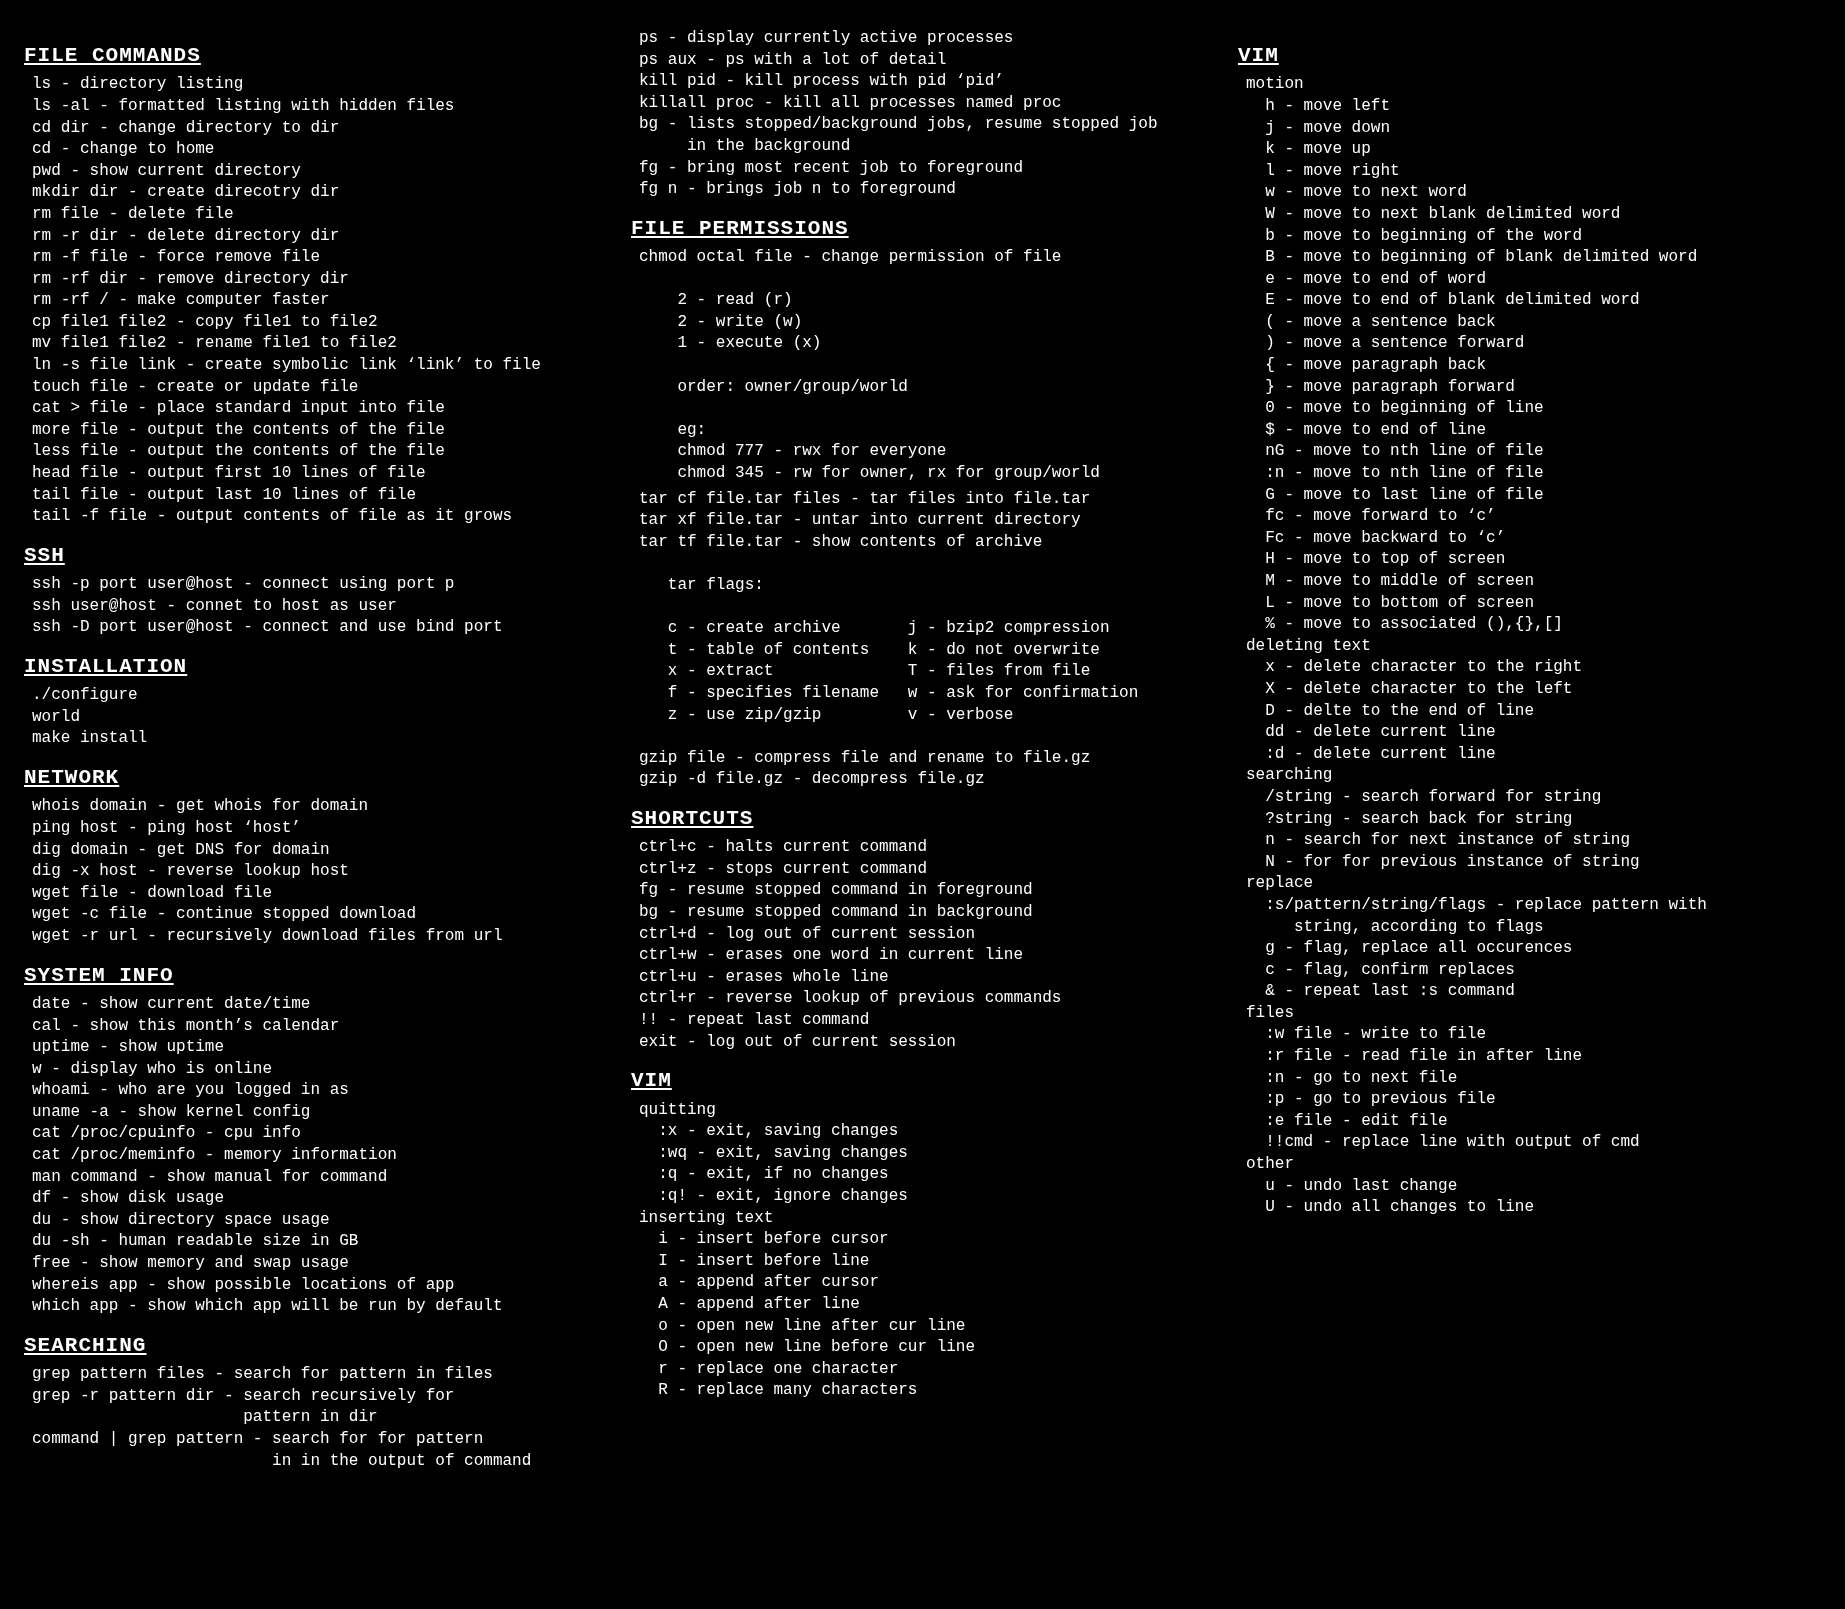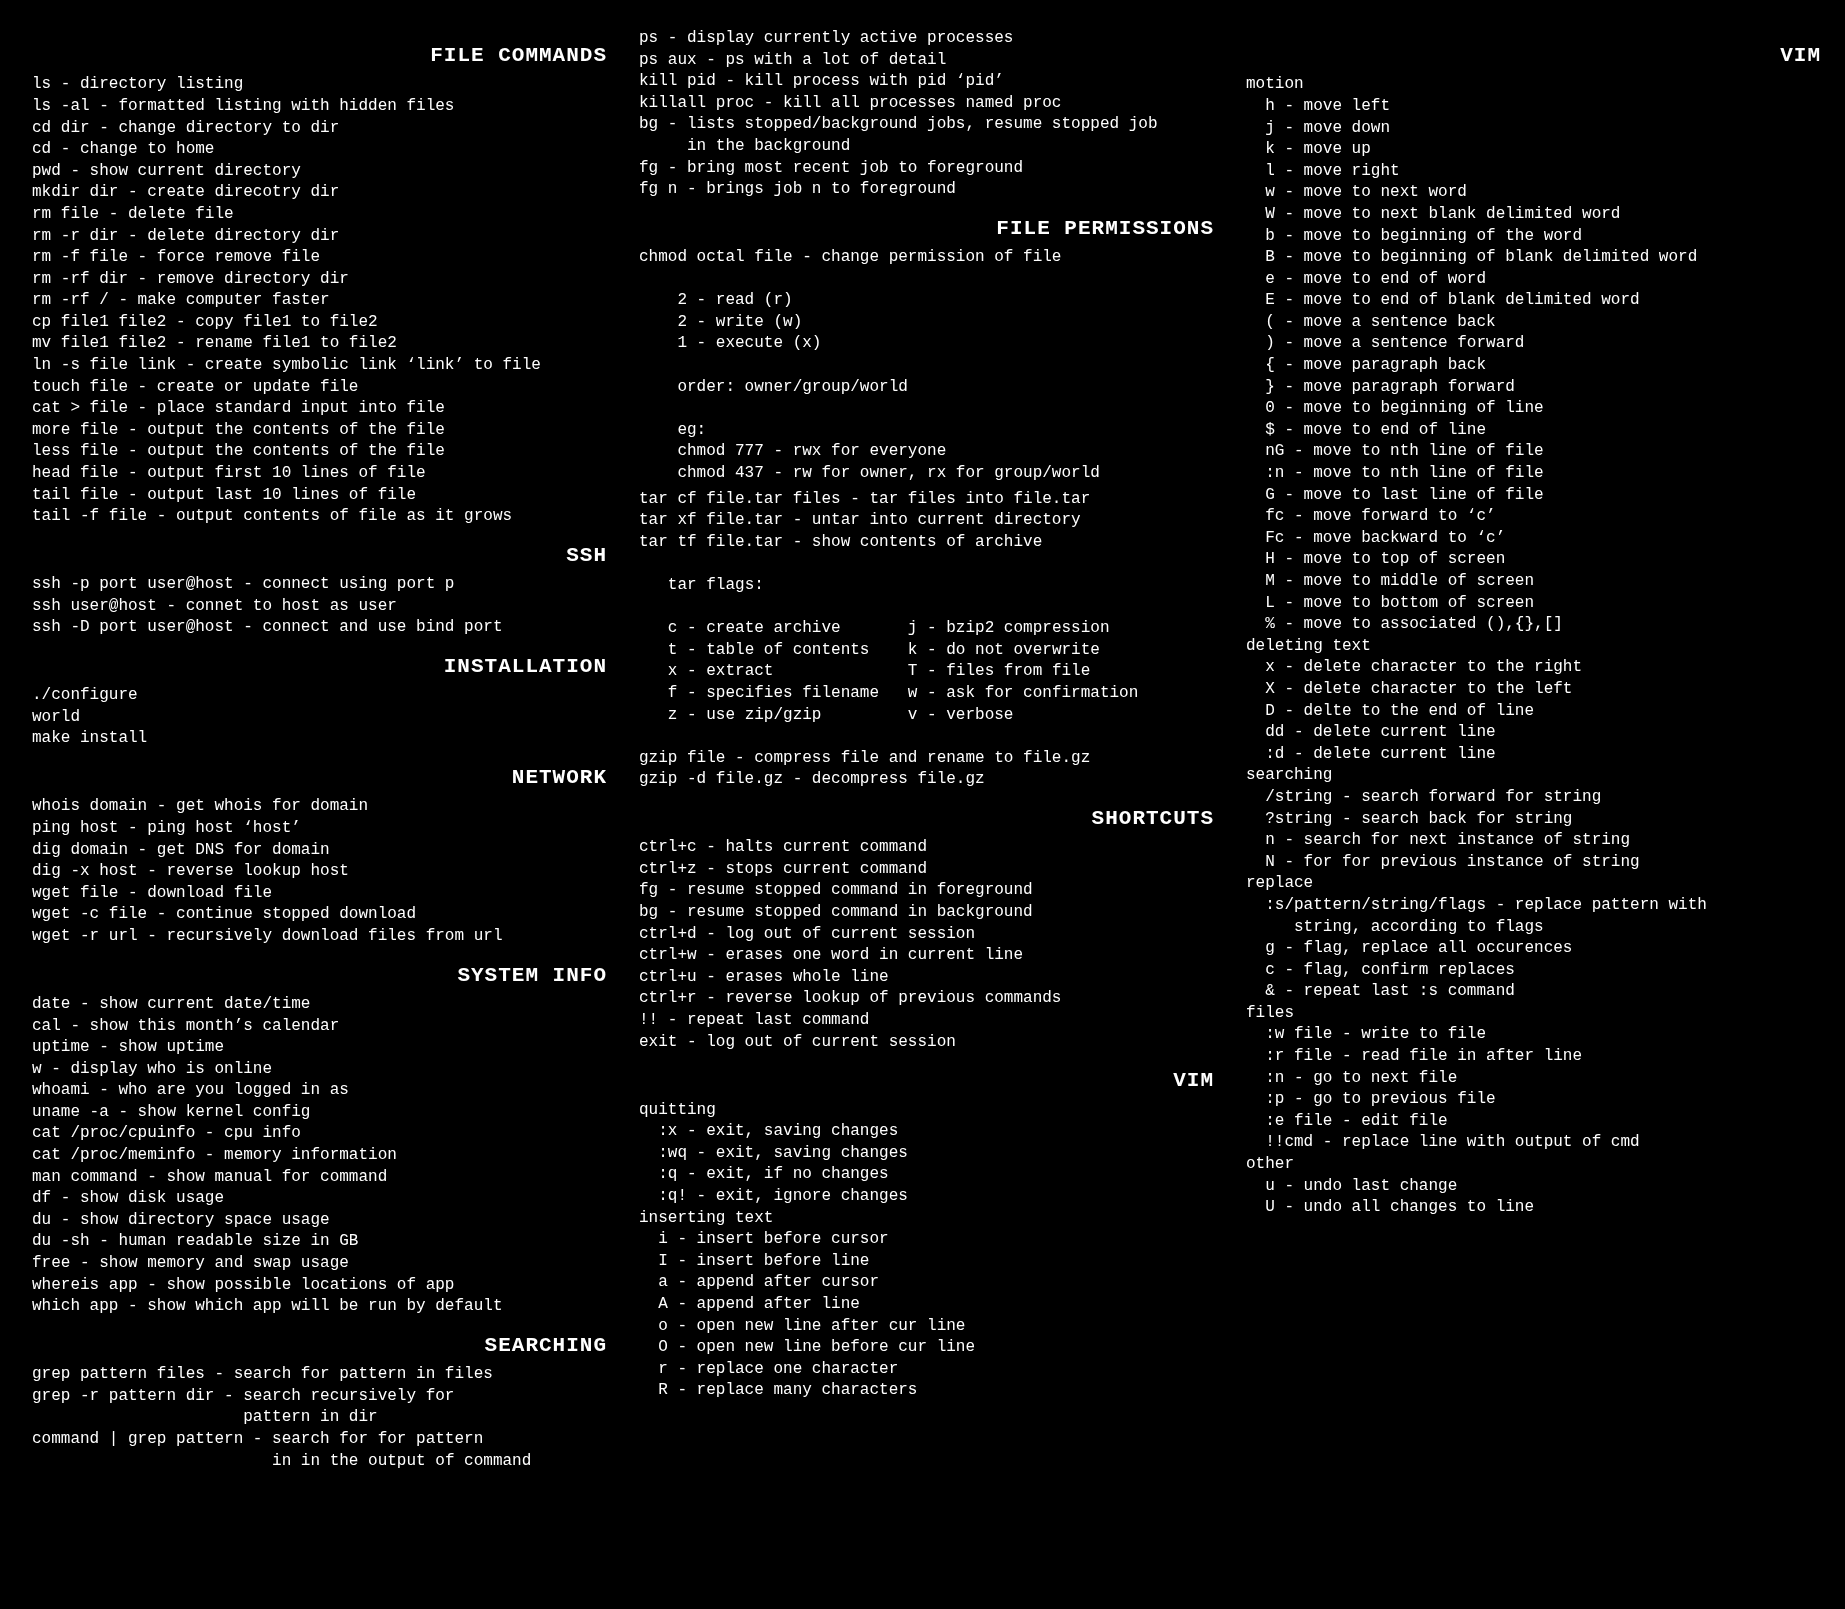--- a/index.html
+++ b/index.html
@@ -17,22 +17,22 @@
     gap: 24px;
   }
   .col {
     flex: 1;
     min-width: 0;
   }
   h2.section-heading {
     margin: 14px 0 4px 0;
     font-size: 21px;
     font-weight: bold;
+    text-decoration: underline;
     letter-spacing: 1px;
-    text-align: right;
   }
   .lines {
     white-space: pre;
     margin: 0 0 4px 8px;
   }
   .lines div {
     white-space: pre-wrap;
   }
 </style>
 </head>
@@ -49,21 +49,21 @@
       <h2 class="section-heading">NETWORK</h2>
       <div class="lines"><div>whois domain - get whois for domain</div><div>ping host - ping host ‘host’</div><div>dig domain - get DNS for domain</div><div>dig -x host - reverse lookup host</div><div>wget file - download file</div><div>wget -c file - continue stopped download</div><div>wget -r url - recursively download files from url</div></div>
       <h2 class="section-heading">SYSTEM INFO</h2>
       <div class="lines"><div>date - show current date/time</div><div>cal - show this month’s calendar</div><div>uptime - show uptime</div><div>w - display who is online</div><div>whoami - who are you logged in as</div><div>uname -a - show kernel config</div><div>cat /proc/cpuinfo - cpu info</div><div>cat /proc/meminfo - memory information</div><div>man command - show manual for command</div><div>df - show disk usage</div><div>du - show directory space usage</div><div>du -sh - human readable size in GB</div><div>free - show memory and swap usage</div><div>whereis app - show possible locations of app</div><div>which app - show which app will be run by default</div></div>
       <h2 class="section-heading">SEARCHING</h2>
       <div class="lines"><div>grep pattern files - search for pattern in files</div><div>grep -r pattern dir - search recursively for</div><div>                      pattern in dir</div><div>command | grep pattern - search for for pattern</div><div>                         in in the output of command</div></div>
     </div>
   <div class="col" id="col-1">
       <div class="lines"><div>ps - display currently active processes</div><div>ps aux - ps with a lot of detail</div><div>kill pid - kill process with pid ‘pid’</div><div>killall proc - kill all processes named proc</div><div>bg - lists stopped/background jobs, resume stopped job</div><div>     in the background</div><div>fg - bring most recent job to foreground</div><div>fg n - brings job n to foreground</div></div>
       <h2 class="section-heading">FILE PERMISSIONS</h2>
-      <div class="lines"><div>chmod octal file - change permission of file</div><div>&nbsp;</div><div>    2 - read (r)</div><div>    2 - write (w)</div><div>    1 - execute (x)</div><div>&nbsp;</div><div>    order: owner/group/world</div><div>&nbsp;</div><div>    eg:</div><div>    chmod 777 - rwx for everyone</div><div>    chmod 437 - rw for owner, rx for group/world</div></div>
+      <div class="lines"><div>chmod octal file - change permission of file</div><div>&nbsp;</div><div>    2 - read (r)</div><div>    2 - write (w)</div><div>    1 - execute (x)</div><div>&nbsp;</div><div>    order: owner/group/world</div><div>&nbsp;</div><div>    eg:</div><div>    chmod 777 - rwx for everyone</div><div>    chmod 345 - rw for owner, rx for group/world</div></div>
       <div class="lines"><div>tar cf file.tar files - tar files into file.tar</div><div>tar xf file.tar - untar into current directory</div><div>tar tf file.tar - show contents of archive</div><div>&nbsp;</div><div>   tar flags:</div><div>&nbsp;</div><div>   c - create archive       j - bzip2 compression</div><div>   t - table of contents    k - do not overwrite</div><div>   x - extract              T - files from file</div><div>   f - specifies filename   w - ask for confirmation</div><div>   z - use zip/gzip         v - verbose</div><div>&nbsp;</div><div>gzip file - compress file and rename to file.gz</div><div>gzip -d file.gz - decompress file.gz</div></div>
       <h2 class="section-heading">SHORTCUTS</h2>
       <div class="lines"><div>ctrl+c - halts current command</div><div>ctrl+z - stops current command</div><div>fg - resume stopped command in foreground</div><div>bg - resume stopped command in background</div><div>ctrl+d - log out of current session</div><div>ctrl+w - erases one word in current line</div><div>ctrl+u - erases whole line</div><div>ctrl+r - reverse lookup of previous commands</div><div>!! - repeat last command</div><div>exit - log out of current session</div></div>
       <h2 class="section-heading">VIM</h2>
       <div class="lines"><div>quitting</div><div>  :x - exit, saving changes</div><div>  :wq - exit, saving changes</div><div>  :q - exit, if no changes</div><div>  :q! - exit, ignore changes</div><div>inserting text</div><div>  i - insert before cursor</div><div>  I - insert before line</div><div>  a - append after cursor</div><div>  A - append after line</div><div>  o - open new line after cur line</div><div>  O - open new line before cur line</div><div>  r - replace one character</div><div>  R - replace many characters</div></div>
     </div>
   <div class="col" id="col-2">
       <h2 class="section-heading">VIM</h2>
       <div class="lines"><div>motion</div><div>  h - move left</div><div>  j - move down</div><div>  k - move up</div><div>  l - move right</div><div>  w - move to next word</div><div>  W - move to next blank delimited word</div><div>  b - move to beginning of the word</div><div>  B - move to beginning of blank delimited word</div><div>  e - move to end of word</div><div>  E - move to end of blank delimited word</div><div>  ( - move a sentence back</div><div>  ) - move a sentence forward</div><div>  { - move paragraph back</div><div>  } - move paragraph forward</div><div>  0 - move to beginning of line</div><div>  $ - move to end of line</div><div>  nG - move to nth line of file</div><div>  :n - move to nth line of file</div><div>  G - move to last line of file</div><div>  fc - move forward to ‘c’</div><div>  Fc - move backward to ‘c’</div><div>  H - move to top of screen</div><div>  M - move to middle of screen</div><div>  L - move to bottom of screen</div><div>  % - move to associated (),{},[]</div><div>deleting text</div><div>  x - delete character to the right</div><div>  X - delete character to the left</div><div>  D - delte to the end of line</div><div>  dd - delete current line</div><div>  :d - delete current line</div><div>searching</div><div>  /string - search forward for string</div><div>  ?string - search back for string</div><div>  n - search for next instance of string</div><div>  N - for for previous instance of string</div><div>replace</div><div>  :s/pattern/string/flags - replace pattern with</div><div>     string, according to flags</div><div>  g - flag, replace all occurences</div><div>  c - flag, confirm replaces</div><div>  &amp; - repeat last :s command</div><div>files</div><div>  :w file - write to file</div><div>  :r file - read file in after line</div><div>  :n - go to next file</div><div>  :p - go to previous file</div><div>  :e file - edit file</div><div>  !!cmd - replace line with output of cmd</div><div>other</div><div>  u - undo last change</div><div>  U - undo all changes to line</div></div>
     </div>

